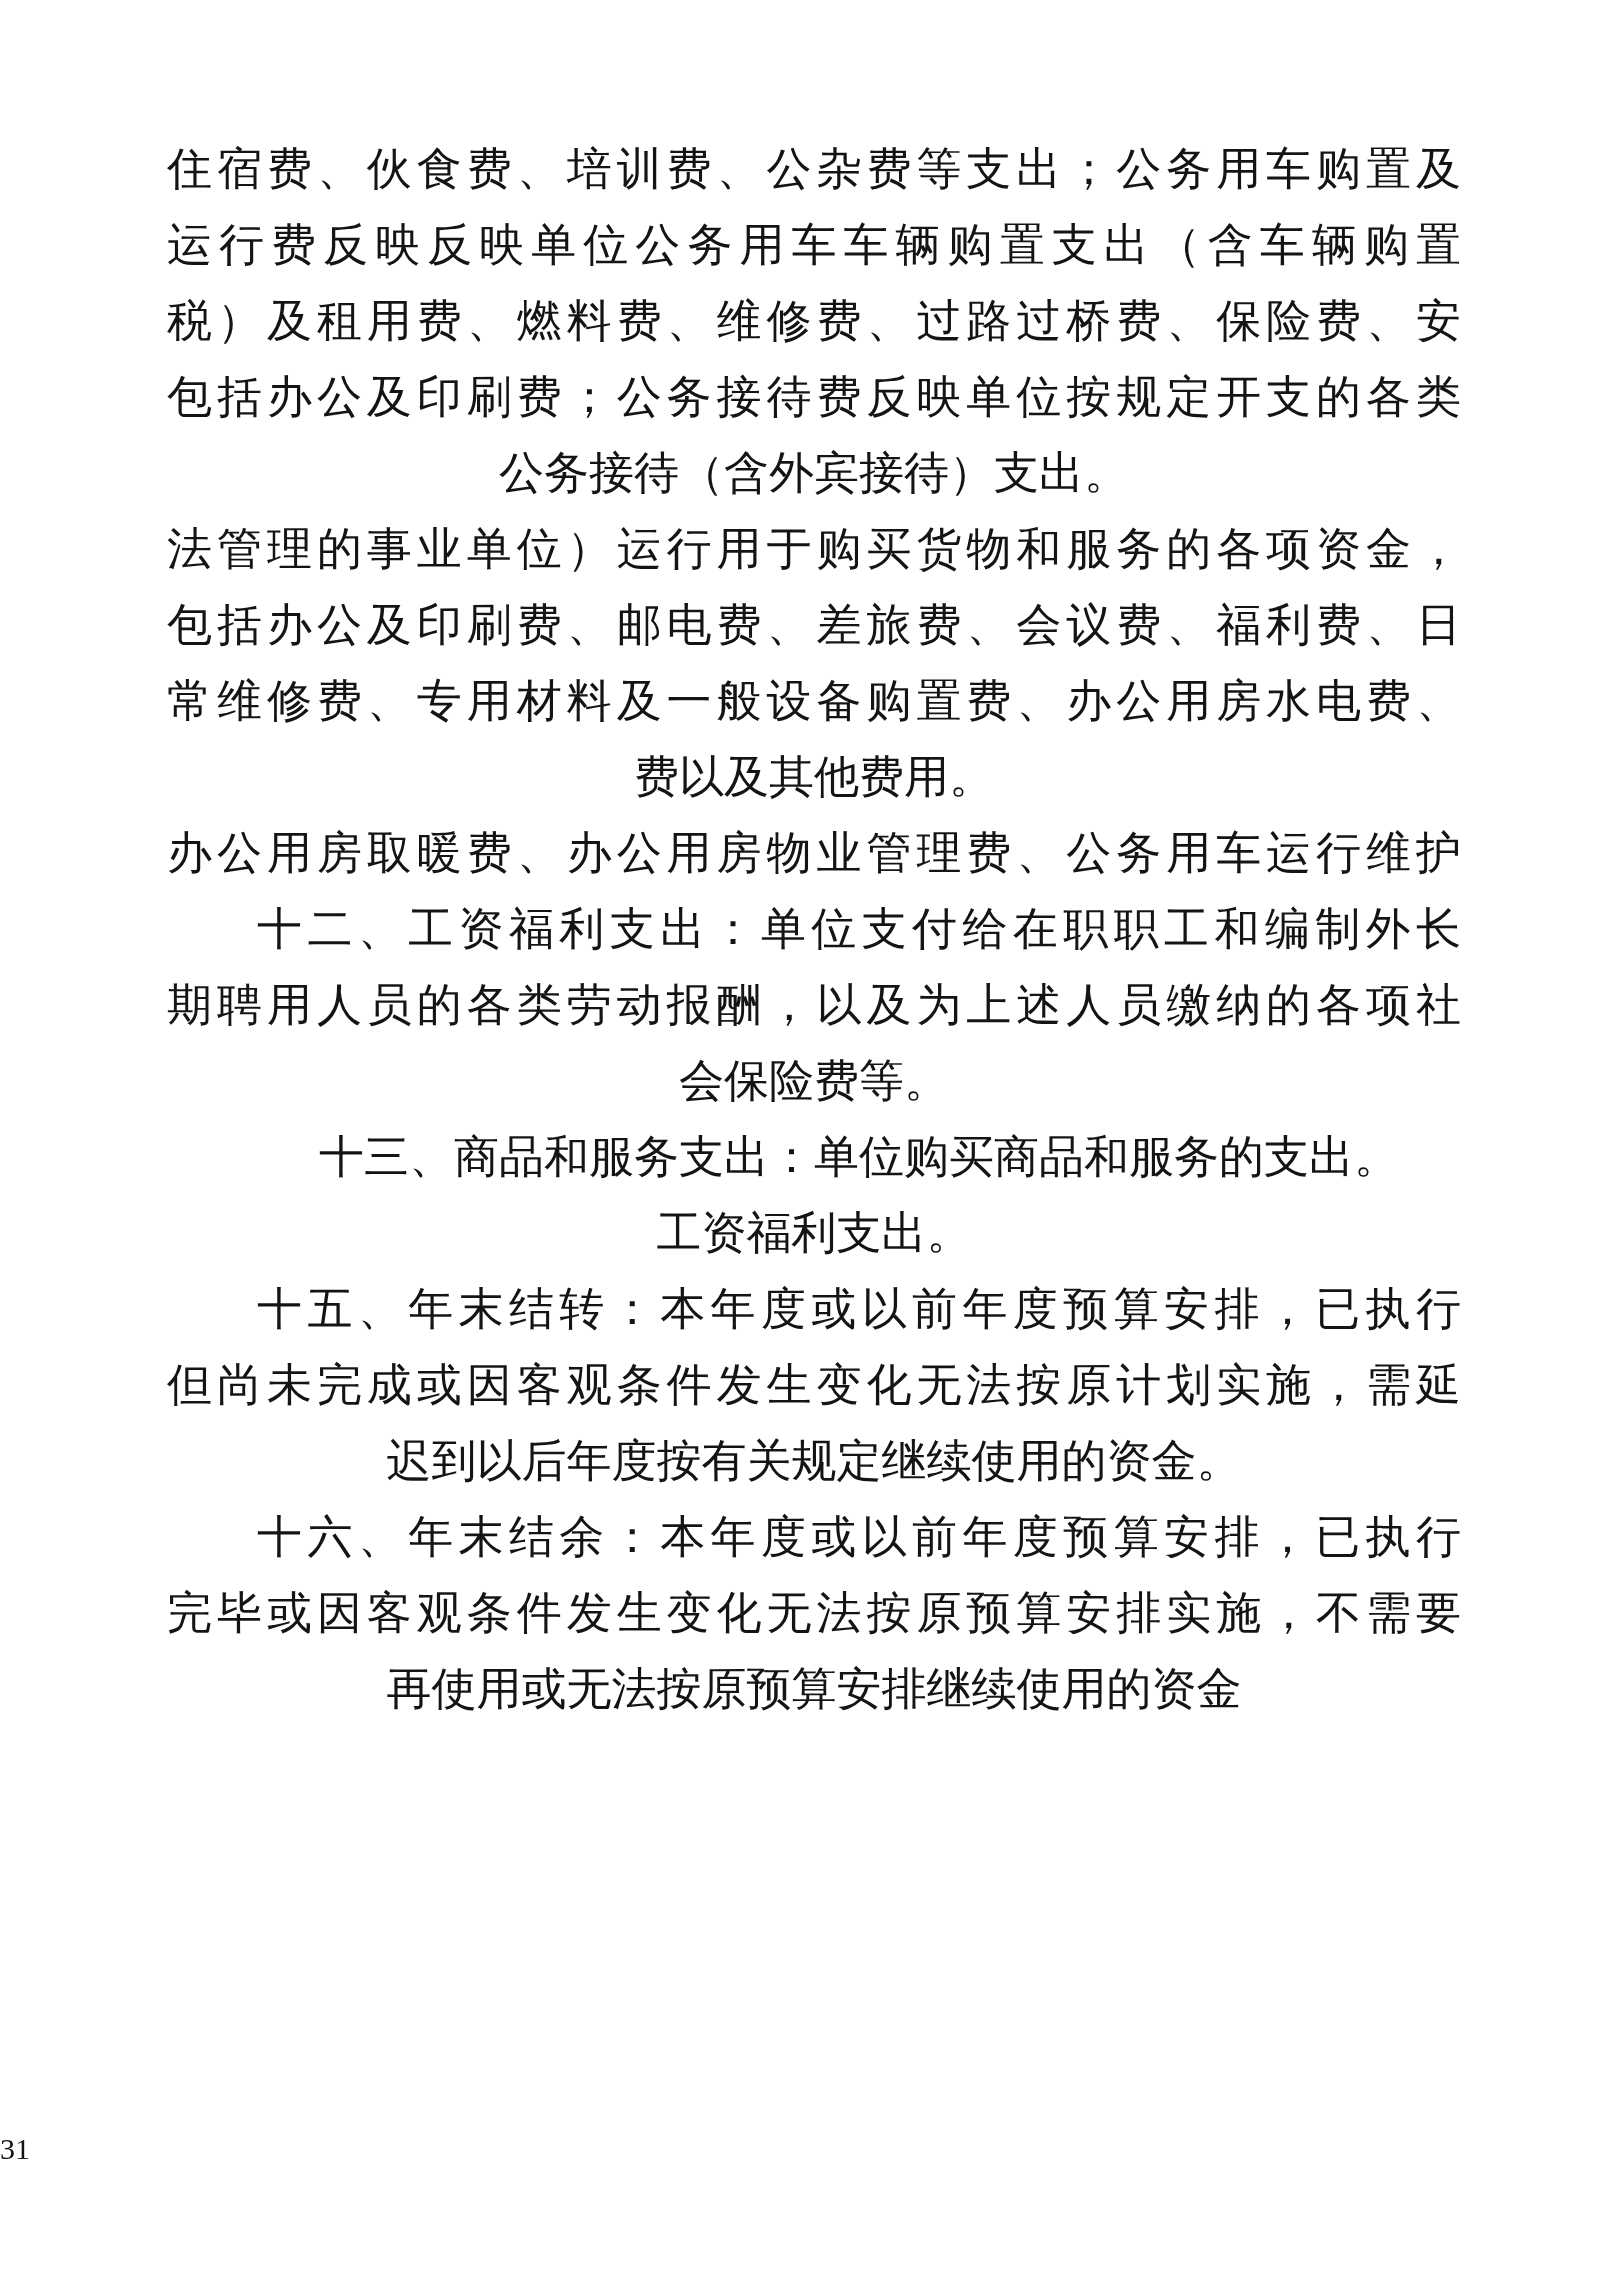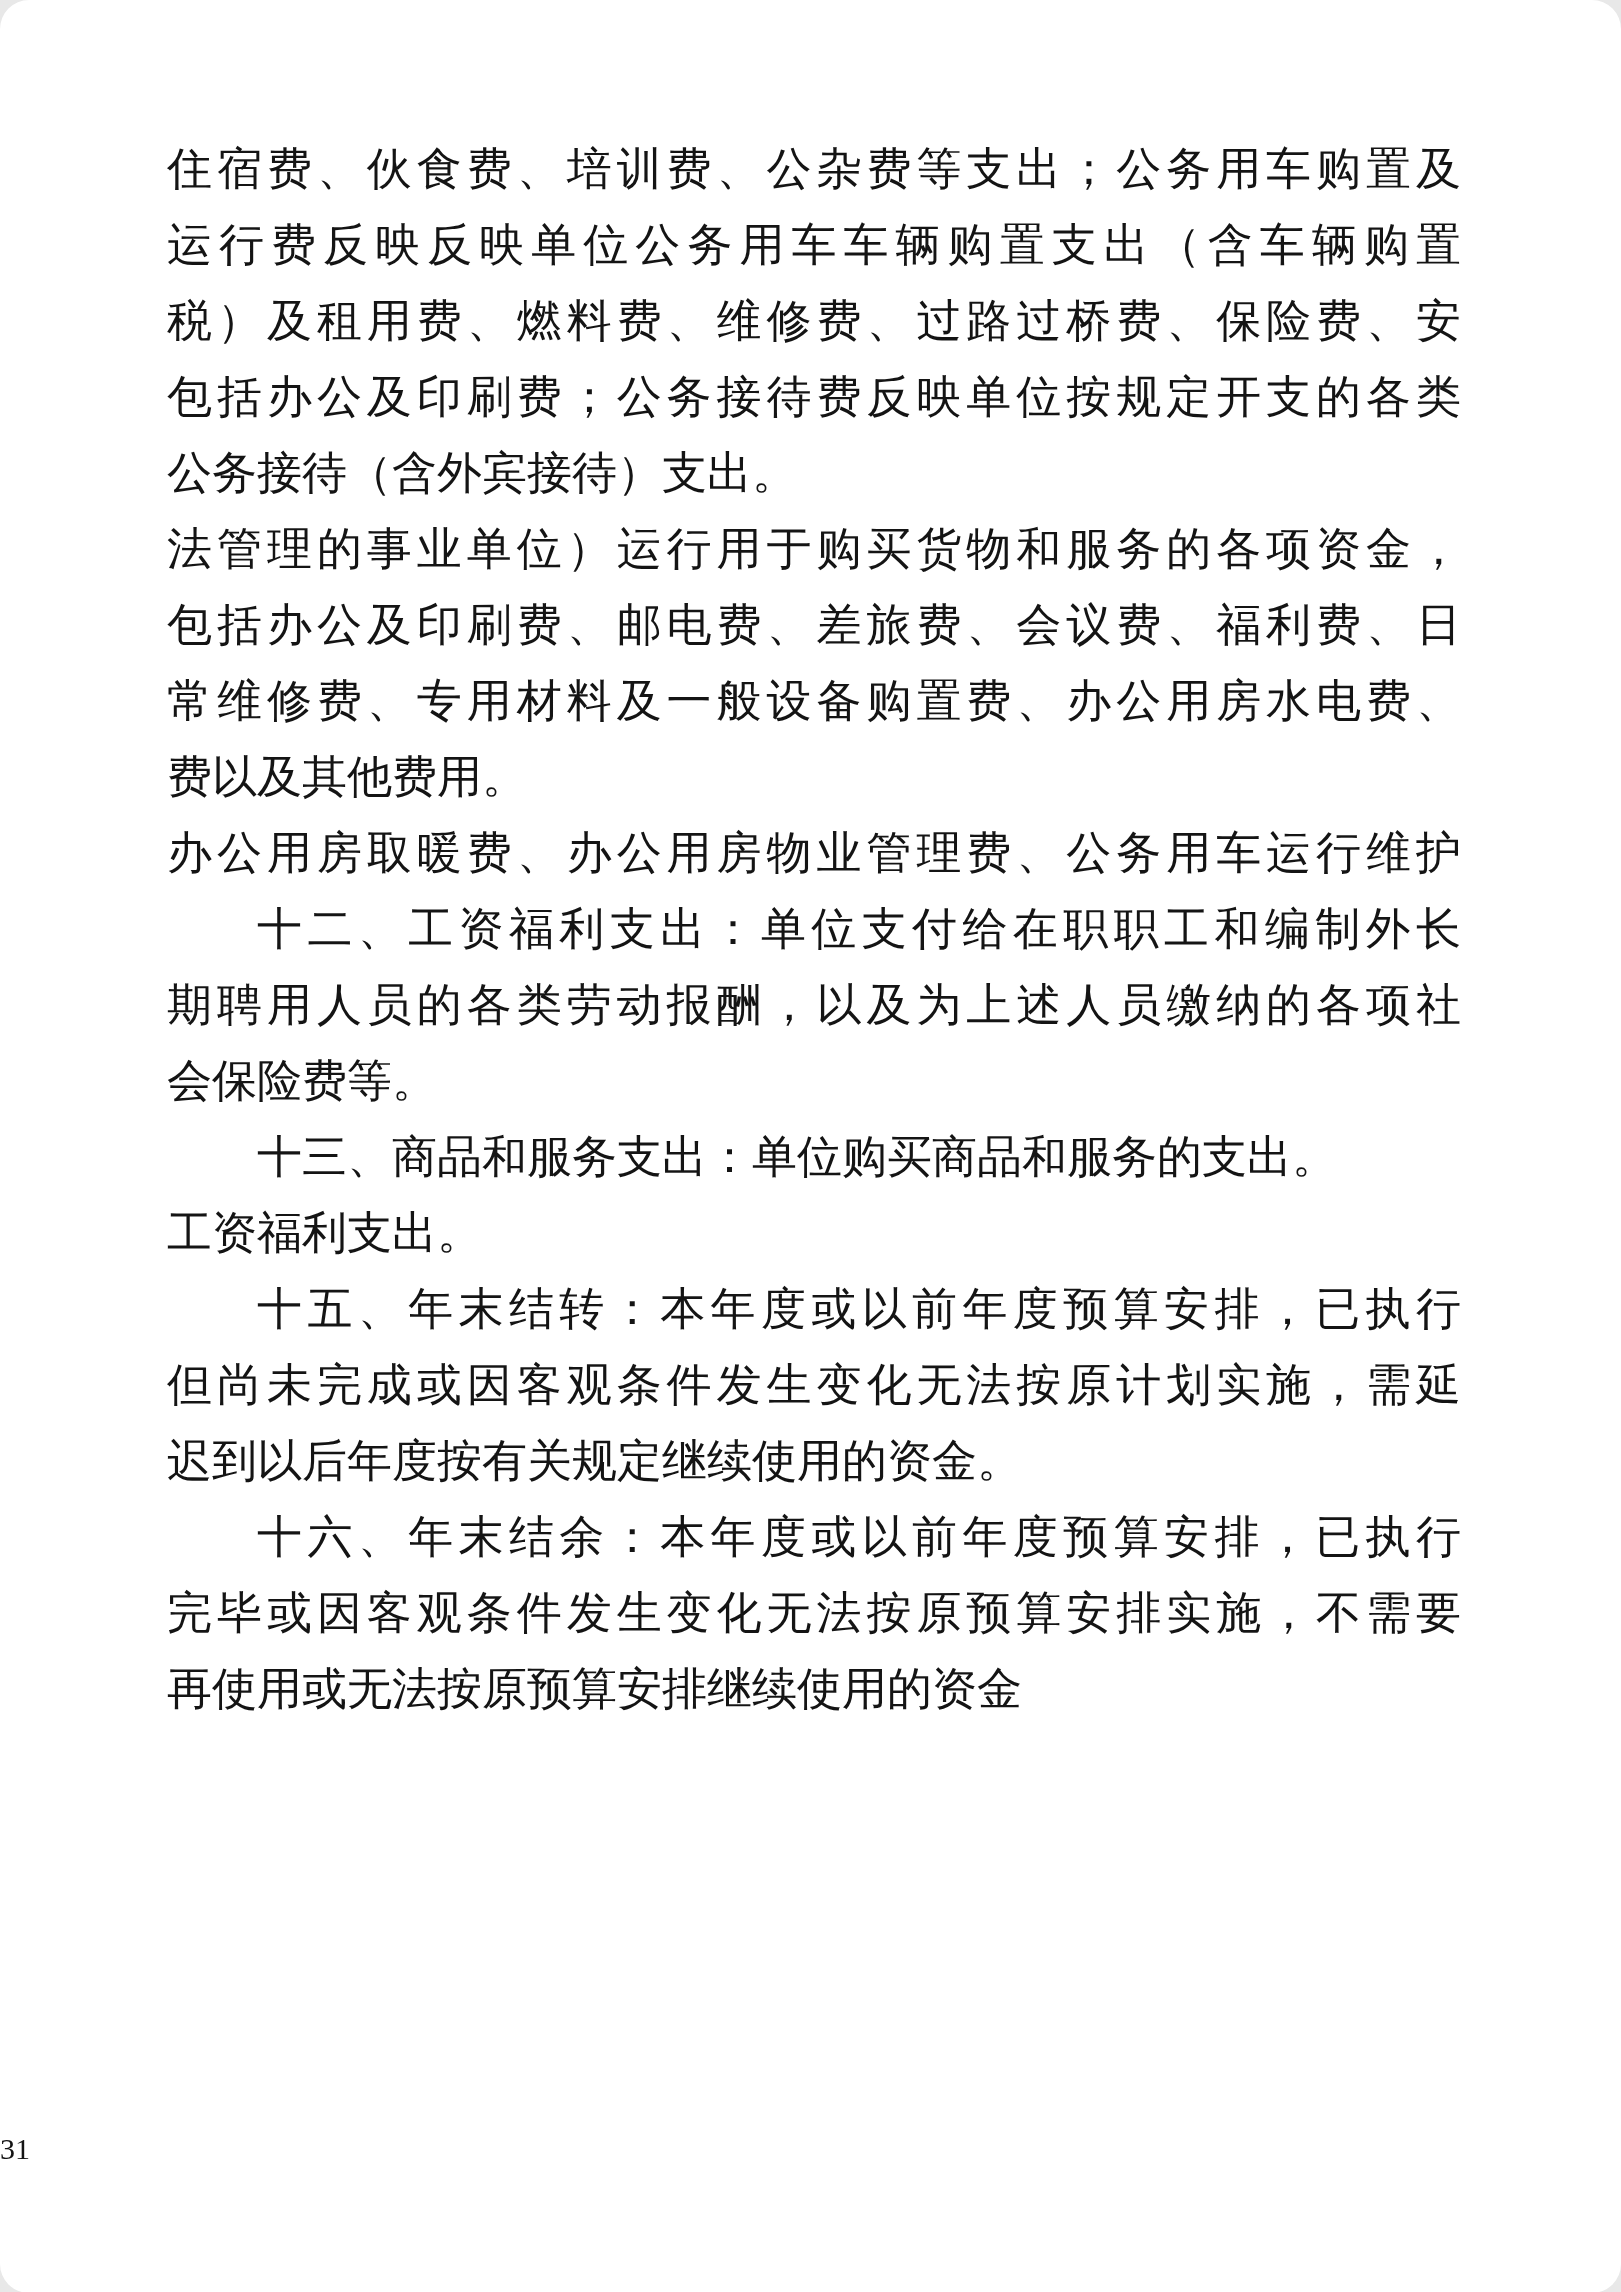--- a/index.html
+++ b/index.html
@@ -8,35 +8,34 @@
     background: #e8e8e8;
   }
   .page {
     position: relative;
     width: 1621px;
     height: 2293px;
     margin: 0 auto;
     background: #ffffff;
     overflow: hidden;
     font-family: "Liberation Serif", "DejaVu Serif", serif;
-    border-radius: 29px;
   }
   .text-block {
     position: absolute;
     left: 167px;
     top: 131px;
     width: 1294px;
     font-size: 45px;
     line-height: 76px;
     color: #141414;
     letter-spacing: 0;
   }
   .line {
     height: 76px;
-    text-align: left;
+    text-align: center;
   }
   .line.justify {
     text-align: justify;
     text-align-last: justify;
   }
   .line.indent {
     text-indent: 90px;
   }
   .page-number {
     position: absolute;

